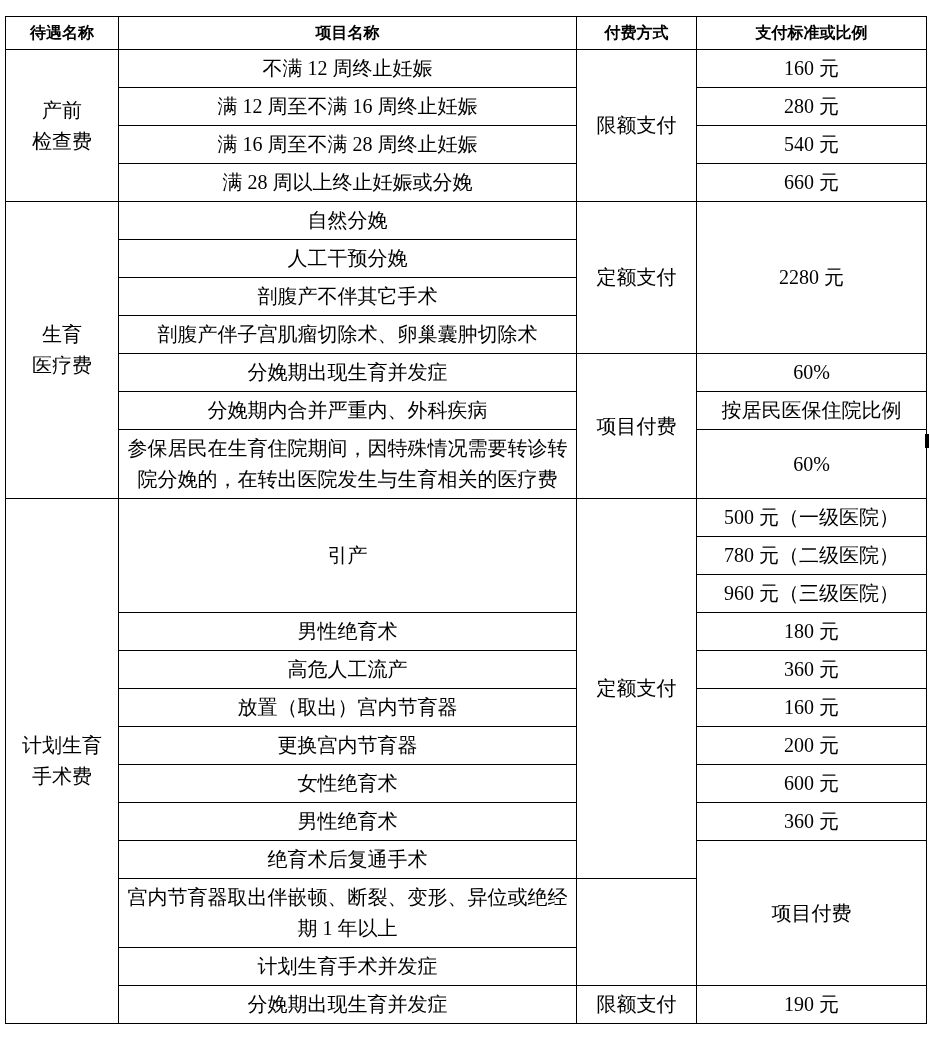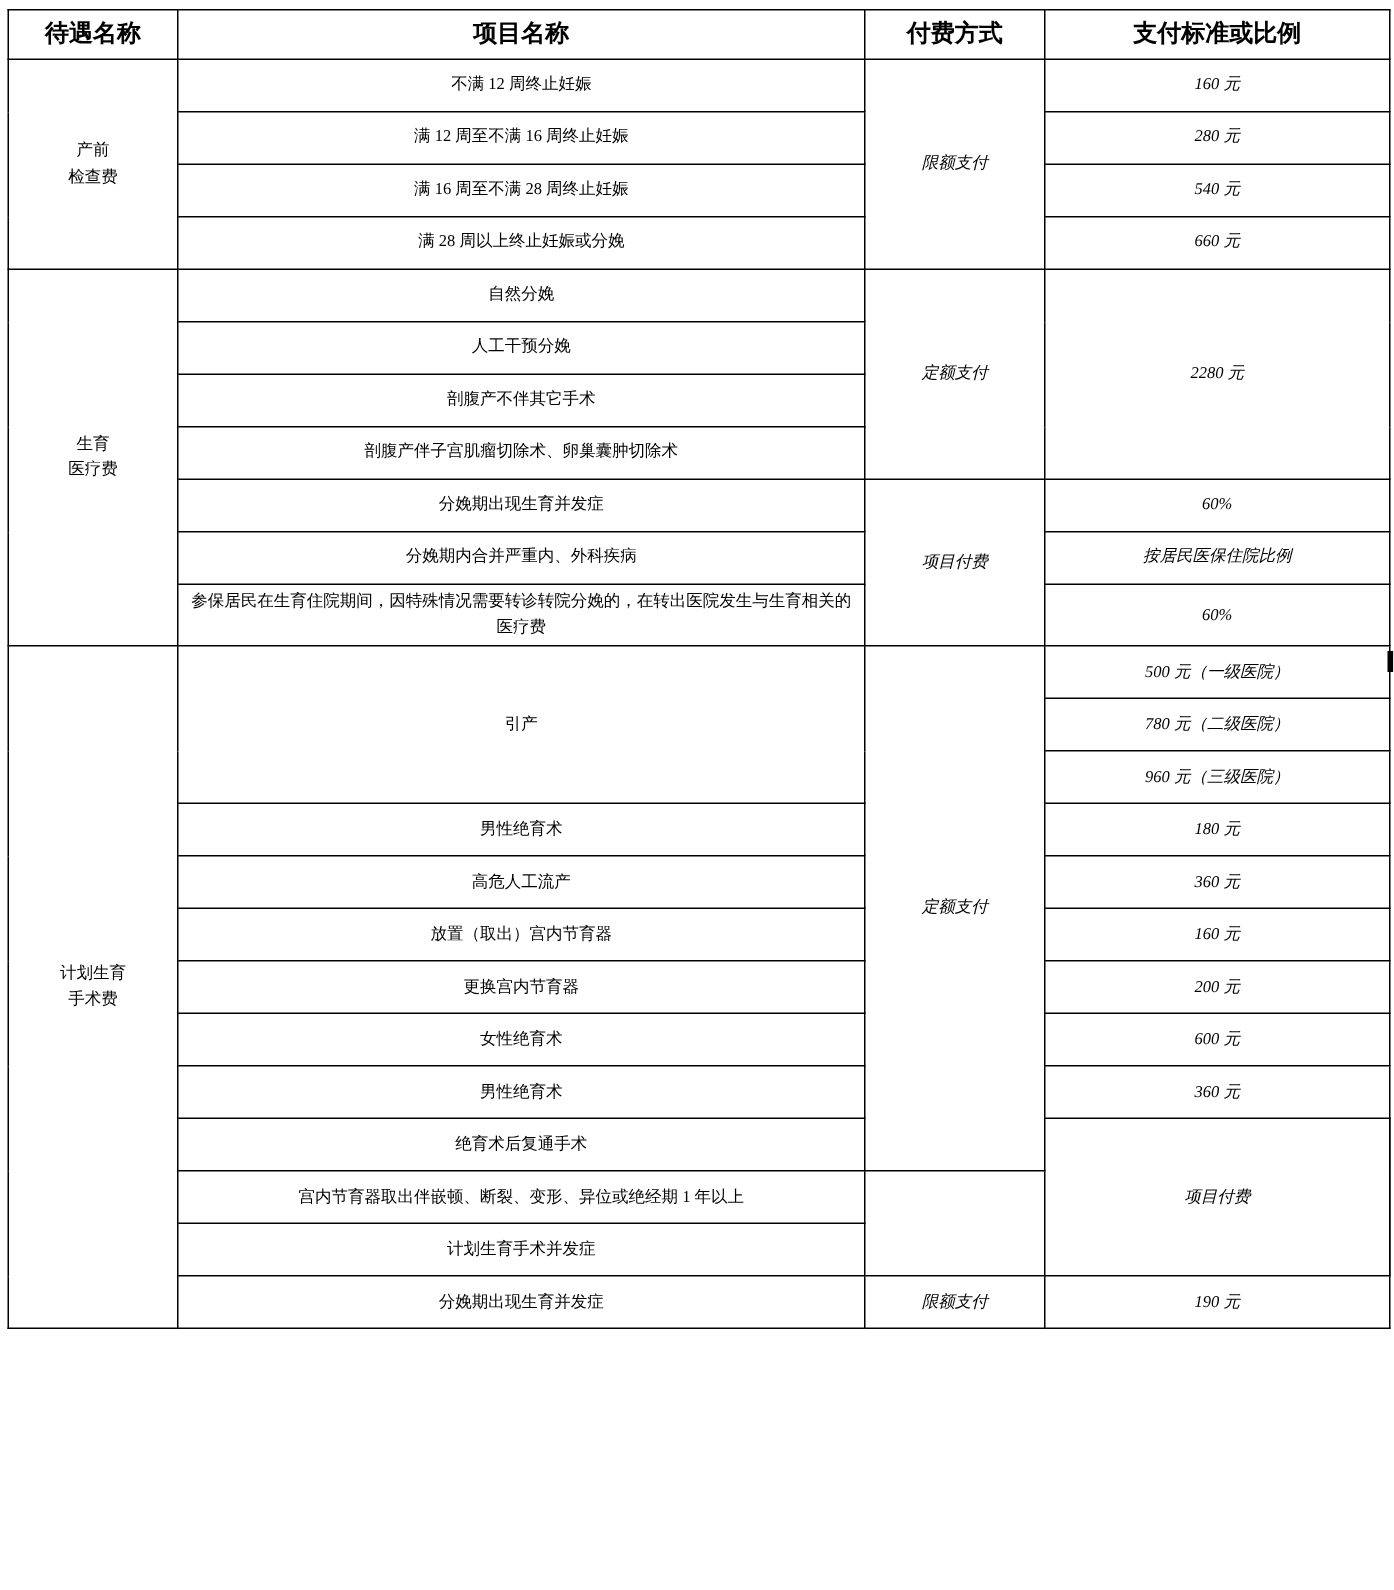--- a/index.html
+++ b/index.html
@@ -14,34 +14,34 @@
   .page {
     width: 929px;
     height: 1060px;
     position: relative;
     overflow: hidden;
     background: #ffffff;
   }
   table.benefit-table {
     border-collapse: collapse;
     width: 921px;
-    margin: 6px 0 0 5px;
+    margin: 16px 0 0 5px;
     table-layout: fixed;
   }
   table.benefit-table col.c1 { width: 113px; }
   table.benefit-table col.c2 { width: 458px; }
   table.benefit-table col.c3 { width: 120px; }
   table.benefit-table col.c4 { width: 230px; }
 
   table.benefit-table th,
   table.benefit-table td {
     border: 1px solid #000000;
     text-align: center;
     vertical-align: middle;
-    font-size: 11px;
+    font-size: 20px;
     line-height: 1.55;
     padding: 3px 4px;
   }
   table.benefit-table th {
     font-weight: bold;
     font-size: 16px;
     height: 26px;
   }
   td.vcell {
     font-size: 15.5px;
@@ -51,21 +51,21 @@
   }
   .pad-item {
     padding-left: 6px;
     padding-right: 6px;
   }
   .wrap-item {
     text-align: center;
     line-height: 1.7;
   }
   .r-h { height: 35px; }
-  .nowrap { white-space: nowrap; font-style: italic; }
+  .nowrap { white-space: nowrap; }
   .edge-mark {
     position: absolute;
     right: 0;
     top: 434px;
     width: 4px;
     height: 14px;
     background: #000000;
   }
 </style>
 </head>

